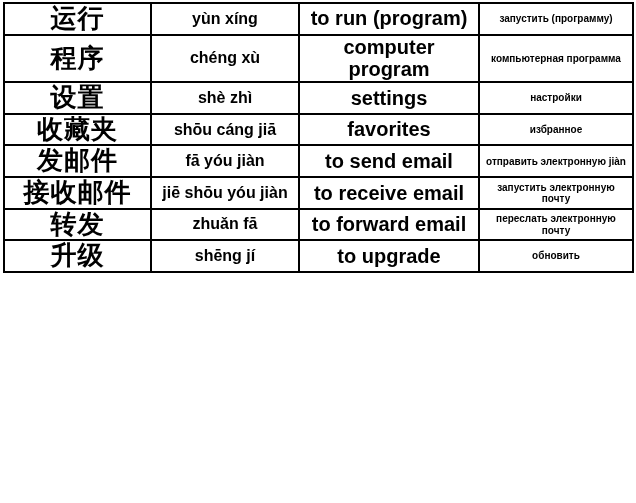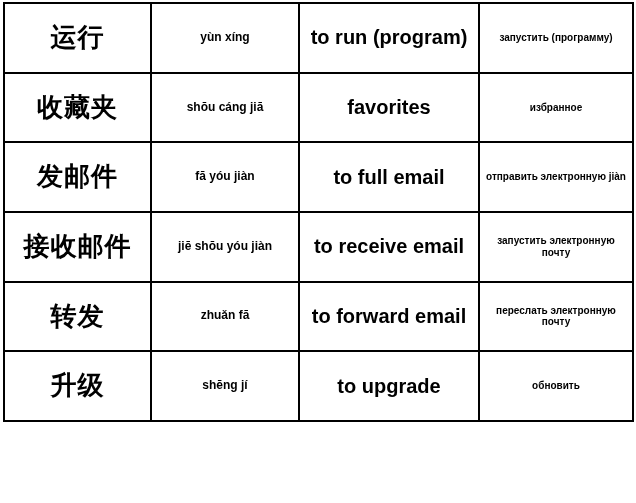--- a/index.html
+++ b/index.html
@@ -27,37 +27,37 @@
     margin-left: 3px;
     margin-top: 2px;
     background: #ffffff;
   }
   table.vocab-table td {
     border: 2px solid #000000;
     text-align: center;
     vertical-align: middle;
     color: #000000;
     font-weight: bold;
-    padding: 19px 4px;
+    padding: 0 4px;
     line-height: 1.14;
     background: #ffffff;
   }
   col.col-hanzi   { width: 147px; }
   col.col-pinyin  { width: 148px; }
   col.col-english { width: 180px; }
   col.col-russian { width: 154px; }
 
   td.cell-hanzi {
     font-size: 26px;
     letter-spacing: 1px;
     font-weight: normal;
     font-family: "DejaVu Sans", "Liberation Sans", sans-serif;
   }
   td.cell-pinyin {
-    font-size: 12px;
+    font-size: 16px;
     font-family: "Liberation Sans", "DejaVu Sans", sans-serif;
   }
   td.cell-english {
     font-size: 20px;
     font-family: "Liberation Sans", sans-serif;
   }
   td.cell-russian {
     font-size: 10px;
     font-family: "Liberation Sans", "DejaVu Sans", sans-serif;
   }
@@ -74,29 +74,41 @@
       <col class="col-russian">
     </colgroup>
     <tbody id="vocab-body">
         <tr>
           <td class="cell-hanzi">运行</td>
           <td class="cell-pinyin">yùn xíng</td>
           <td class="cell-english">to run (program)</td>
           <td class="cell-russian">запустить (программу)</td>
         </tr>
         <tr>
+          <td class="cell-hanzi">程序</td>
+          <td class="cell-pinyin">chéng xù</td>
+          <td class="cell-english">computer program</td>
+          <td class="cell-russian">компьютерная программа</td>
+        </tr>
+        <tr>
+          <td class="cell-hanzi">设置</td>
+          <td class="cell-pinyin">shè zhì</td>
+          <td class="cell-english">settings</td>
+          <td class="cell-russian">настройки</td>
+        </tr>
+        <tr>
           <td class="cell-hanzi">收藏夹</td>
           <td class="cell-pinyin">shōu cáng jiā</td>
           <td class="cell-english">favorites</td>
           <td class="cell-russian">избранное</td>
         </tr>
         <tr>
           <td class="cell-hanzi">发邮件</td>
           <td class="cell-pinyin">fā yóu jiàn</td>
-          <td class="cell-english">to full email</td>
+          <td class="cell-english">to send email</td>
           <td class="cell-russian">отправить электронную jiàn</td>
         </tr>
         <tr>
           <td class="cell-hanzi">接收邮件</td>
           <td class="cell-pinyin">jiē shōu yóu jiàn</td>
           <td class="cell-english">to receive email</td>
           <td class="cell-russian">запустить электронную почту</td>
         </tr>
         <tr>
           <td class="cell-hanzi">转发</td>

